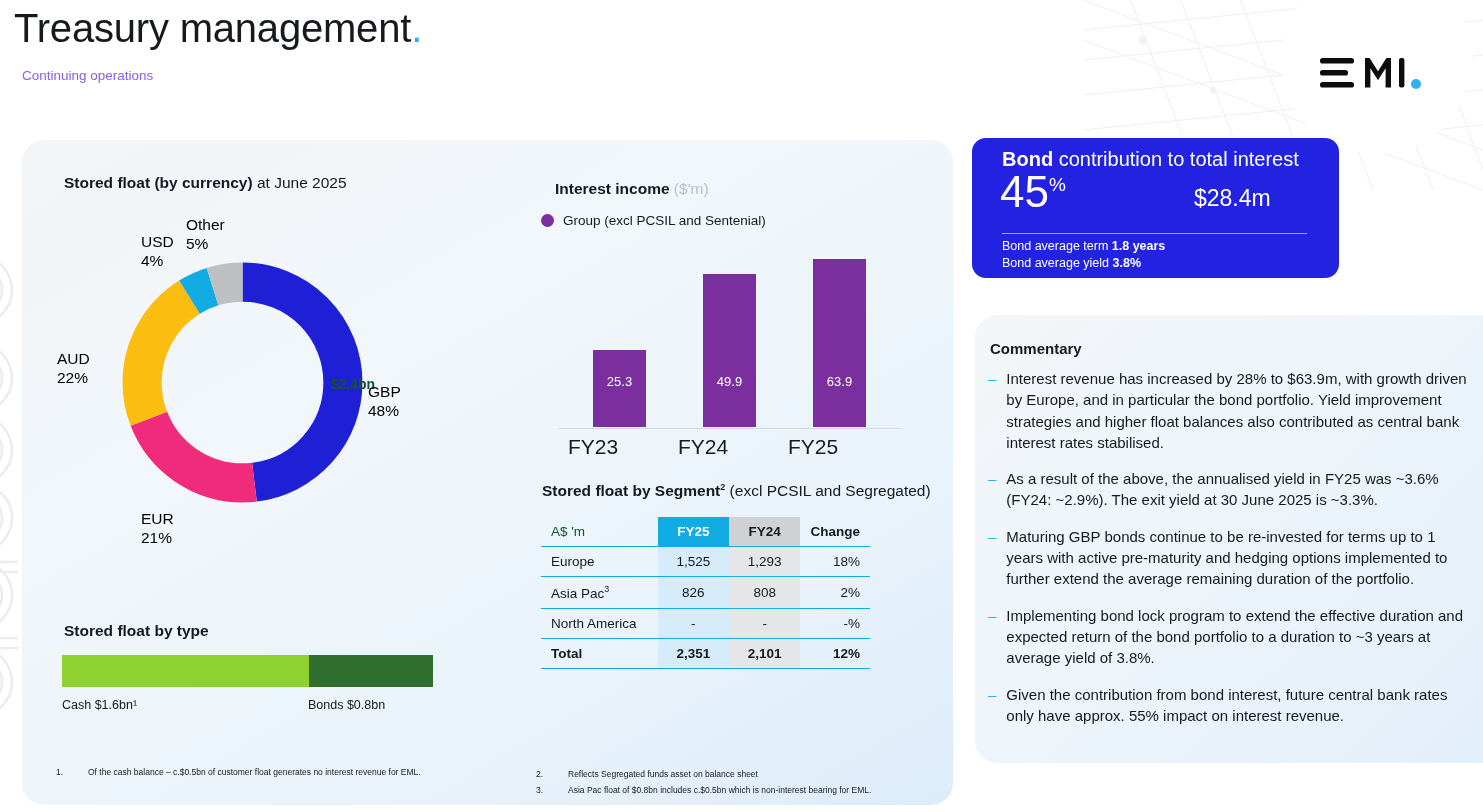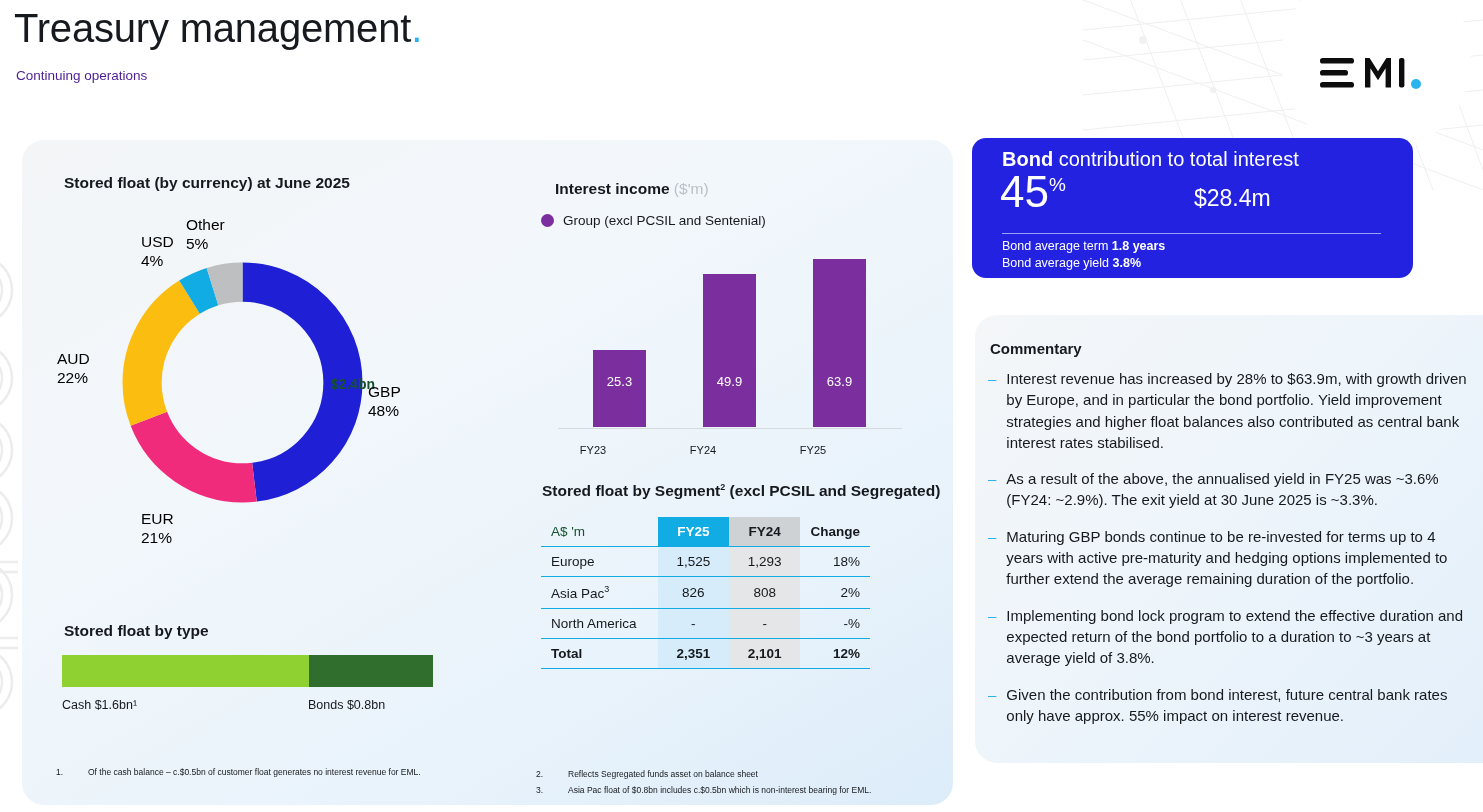--- a/index.html
+++ b/index.html
@@ -37,40 +37,40 @@
   .logo-mark { margin-top: 30px; }
 
   
   .page-title {
     position: absolute; left: 14px; top: 6px;
     font-size: 40px; font-weight: 300; color: #16191d;
     letter-spacing: -.2px;
   }
   .page-title .dot { color: #2bb3ef; }
   .page-sub {
-    position: absolute; left: 16px; top: 68px;
-    font-size: 13.5px; color: #4c1d95;
+    position: absolute; left: 22px; top: 68px;
+    font-size: 13.5px; color: #8b5cf6;
   }
 
   
   .card {
     position: absolute;
     border-radius: 22px;
     background: linear-gradient(150deg,#f3f5f7 0%, #f2f7fb 35%, #e9f3fb 72%, #dcecf9 100%);
   }
   #card-left  { left: 22px;  top: 140px; width: 931px; height: 665px; }
-  #card-bond  { left: 972px; top: 138px; width: 441px; height: 140px;
+  #card-bond  { left: 972px; top: 138px; width: 367px; height: 140px;
                 background: #2222e0; border-radius: 14px; }
   #card-comm  { left: 975px; top: 315px; width: 508px; height: 448px;
                 border-radius: 22px 0 0 22px;
                 background: linear-gradient(135deg,#f4f6f8 0%, #eef5fb 45%, #e3effa 100%); }
 
   
   .sec-title { font-size: 15.5px; font-weight: bold; color: #16191d; }
-  .sec-title .light { font-weight: bold; text-align: center; }
+  .sec-title .light { font-weight: normal; text-align: center; }
   .sec-title .muted { font-weight: normal; color: #b9c0c7; }
 
   
   #donut-title { position: absolute; left: 64px; top: 174px; }
   .donut-wrap { position: absolute; left: 110px; top: 250px; width: 265px; height: 290px; }
   .donut-center {
     position: absolute; left: 0; right: 0; top: 126px;
     text-align: right; font-size: 14px; font-weight: bold; color: #14532d;
   }
   .dlbl { position: absolute; font-size: 15.5px; color: #000000; line-height: 1.22; }
@@ -101,21 +101,21 @@
   .barchart { position: absolute; left: 560px; top: 232px; width: 340px; height: 195px; }
   .bar-axis {
     position: absolute; left: 558px; top: 428px; width: 344px; height: 1px; background: #d5dade;
   }
   .bar {
     position: absolute; bottom: 0; width: 53px; background: #7b2f9e;
     display: flex; align-items: flex-end; justify-content: center;
   }
   .bar span { color: #ffffff; font-size: 13px; padding-bottom: 38px; }
   .bar-xlbl {
-    position: absolute; top: 444px; font-size: 11px; color: #16191d; width: 90px; text-align: center;
+    position: absolute; top: 435px; font-size: 21px; color: #16191d; width: 90px; text-align: center;
   }
 
   
   #tbl-title { position: absolute; left: 542px; top: 482px; }
   table.seg {
     position: absolute; left: 541px; top: 517px;
     width: 329px; border-collapse: collapse; font-size: 13.5px; color: #16191d;
   }
   table.seg th, table.seg td { padding: 7px 10px; }
   table.seg thead th { font-weight: bold; text-align: center; }
@@ -338,21 +338,21 @@
     <div class="comm-item">
         <span class="dash">–</span>
         <span class="txt">Interest revenue has increased by 28% to $63.9m, with growth driven by Europe, and in particular the bond portfolio. Yield improvement strategies and higher float balances also contributed as central bank interest rates stabilised.</span>
       </div>
     <div class="comm-item">
         <span class="dash">–</span>
         <span class="txt">As a result of the above, the annualised yield in FY25 was ~3.6% (FY24: ~2.9%). The exit yield at 30 June 2025 is ~3.3%.</span>
       </div>
     <div class="comm-item">
         <span class="dash">–</span>
-        <span class="txt">Maturing GBP bonds continue to be re-invested for terms up to 4 years with active pre-maturity and hedging options implemented to further extend the average remaining duration of the portfolio.</span>
+        <span class="txt">Maturing GBP bonds continue to be re-invested for terms up to 1 years with active pre-maturity and hedging options implemented to further extend the average remaining duration of the portfolio.</span>
       </div>
     <div class="comm-item">
         <span class="dash">–</span>
         <span class="txt">Implementing bond lock program to extend the effective duration and expected return of the bond portfolio to a duration to ~3 years at average yield of 3.8%.</span>
       </div>
     <div class="comm-item">
         <span class="dash">–</span>
         <span class="txt">Given the contribution from bond interest, future central bank rates only have approx. 55% impact on interest revenue.</span>
       </div>
   </div>

